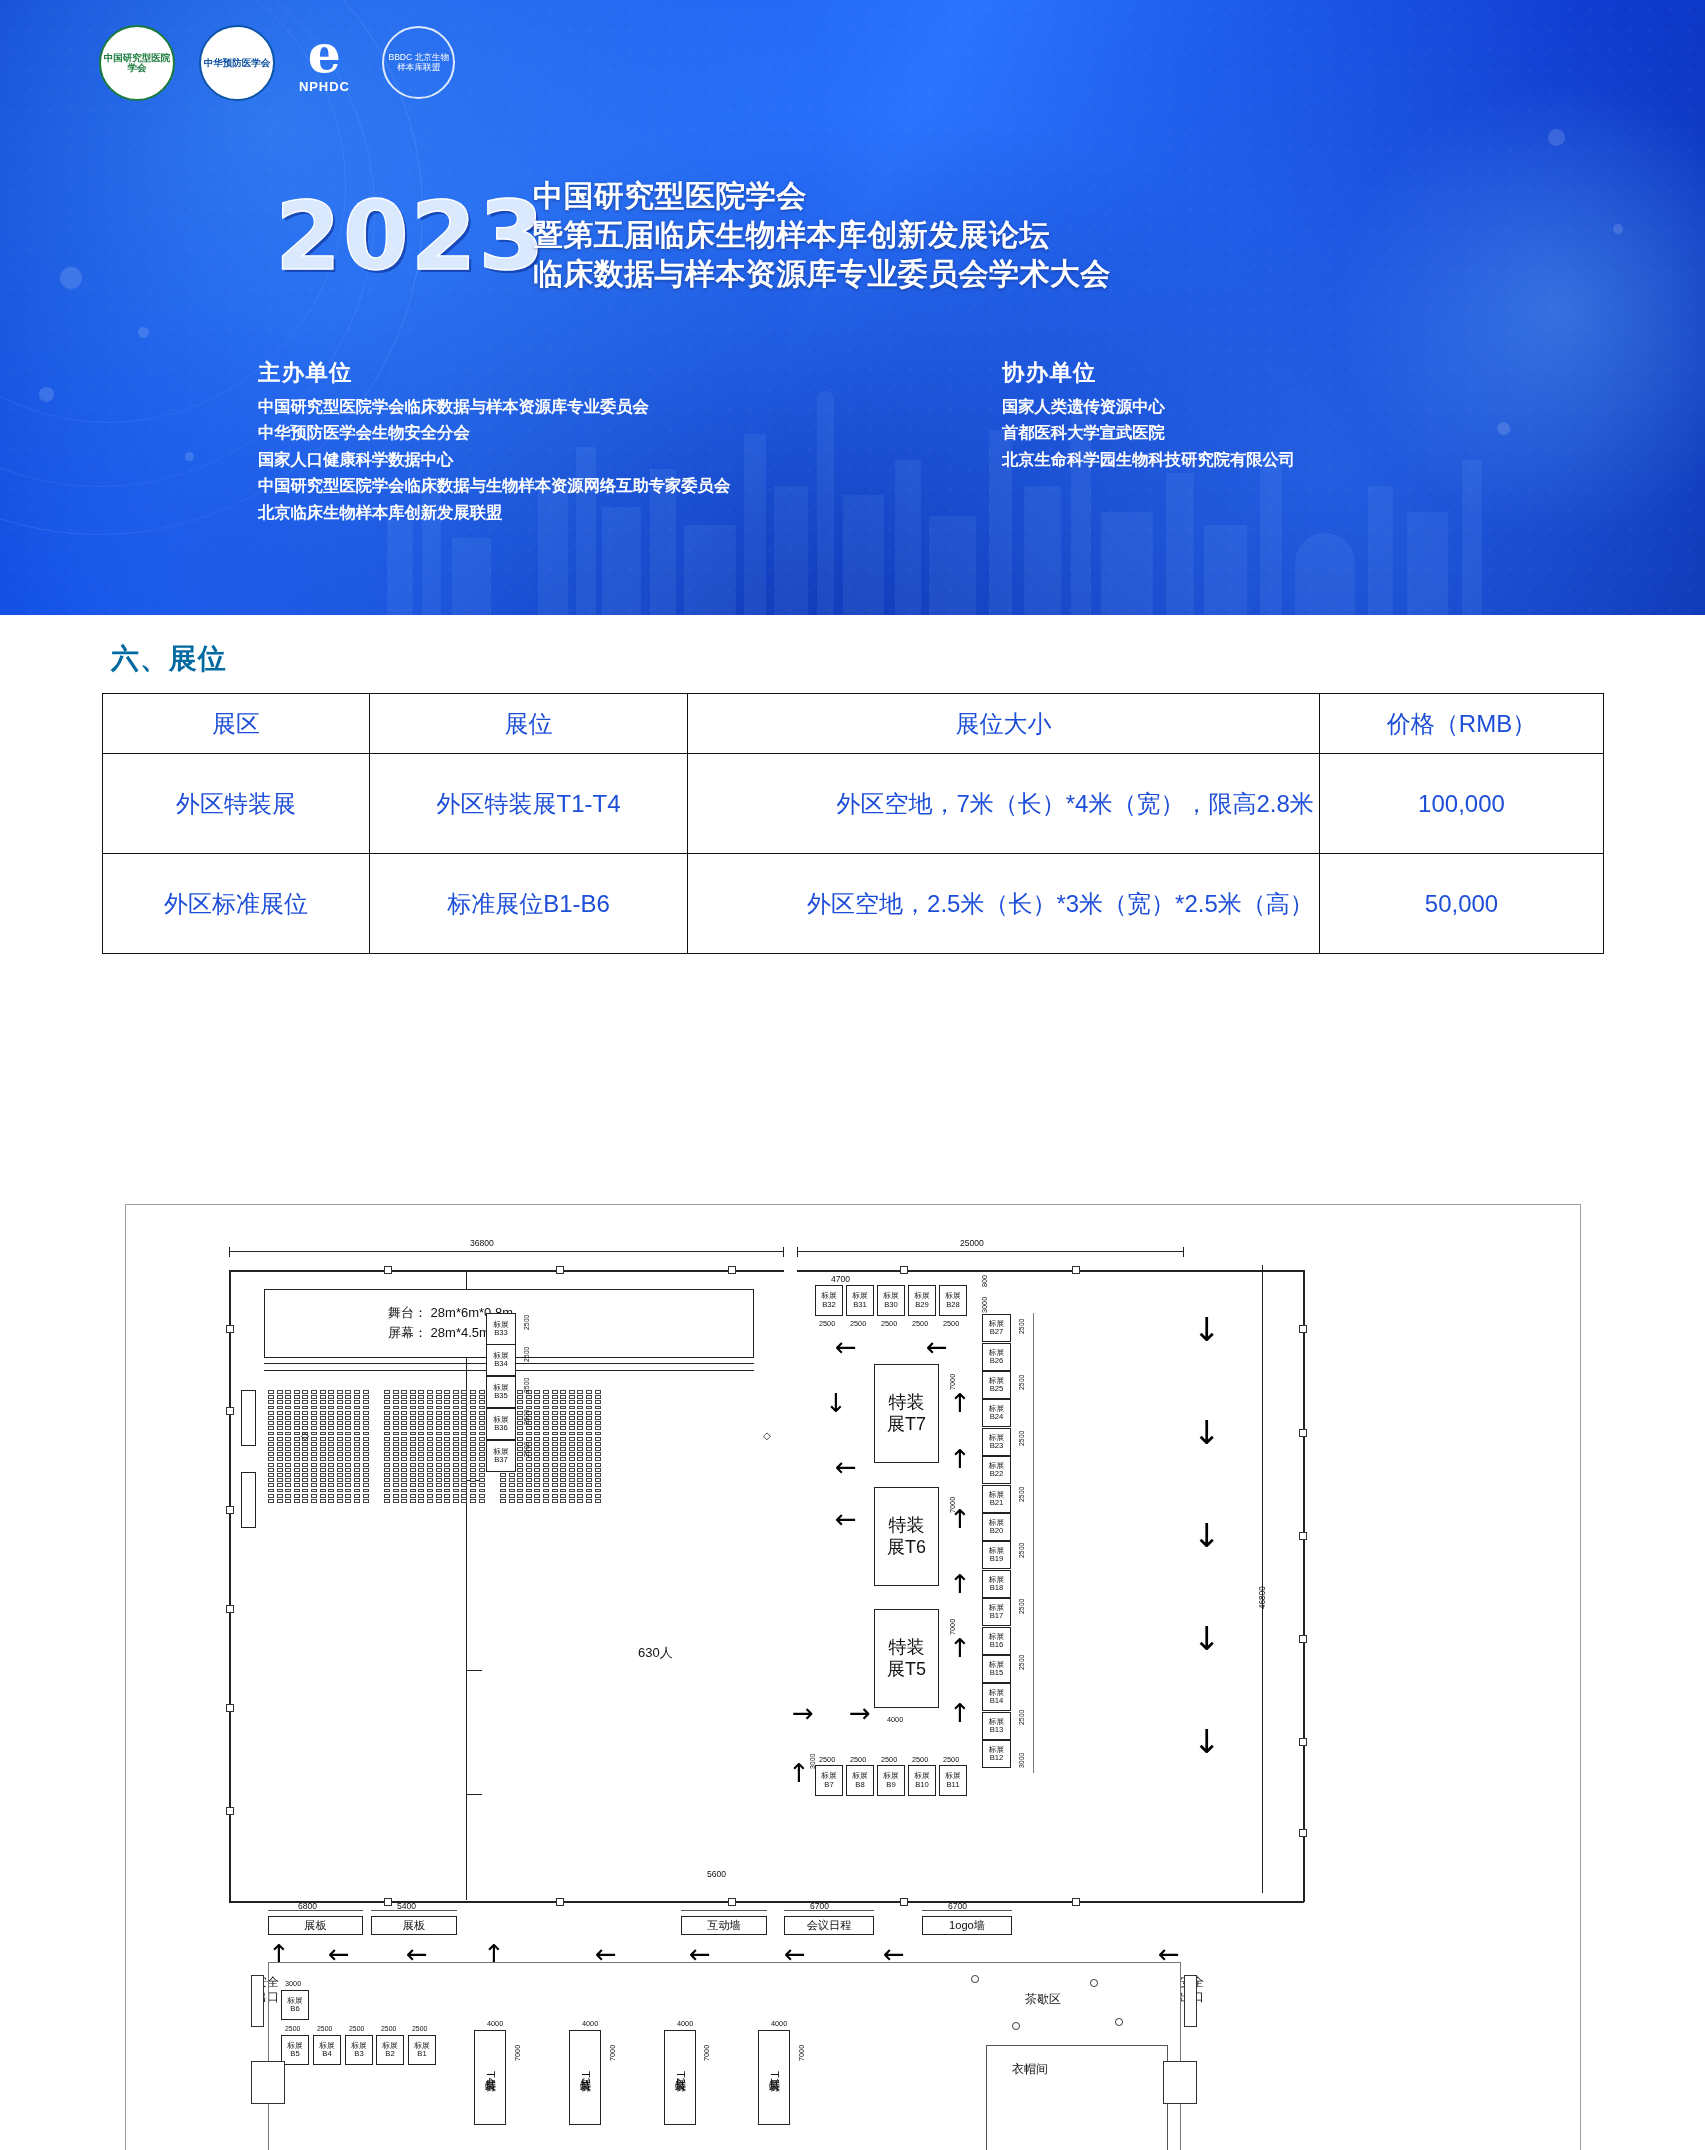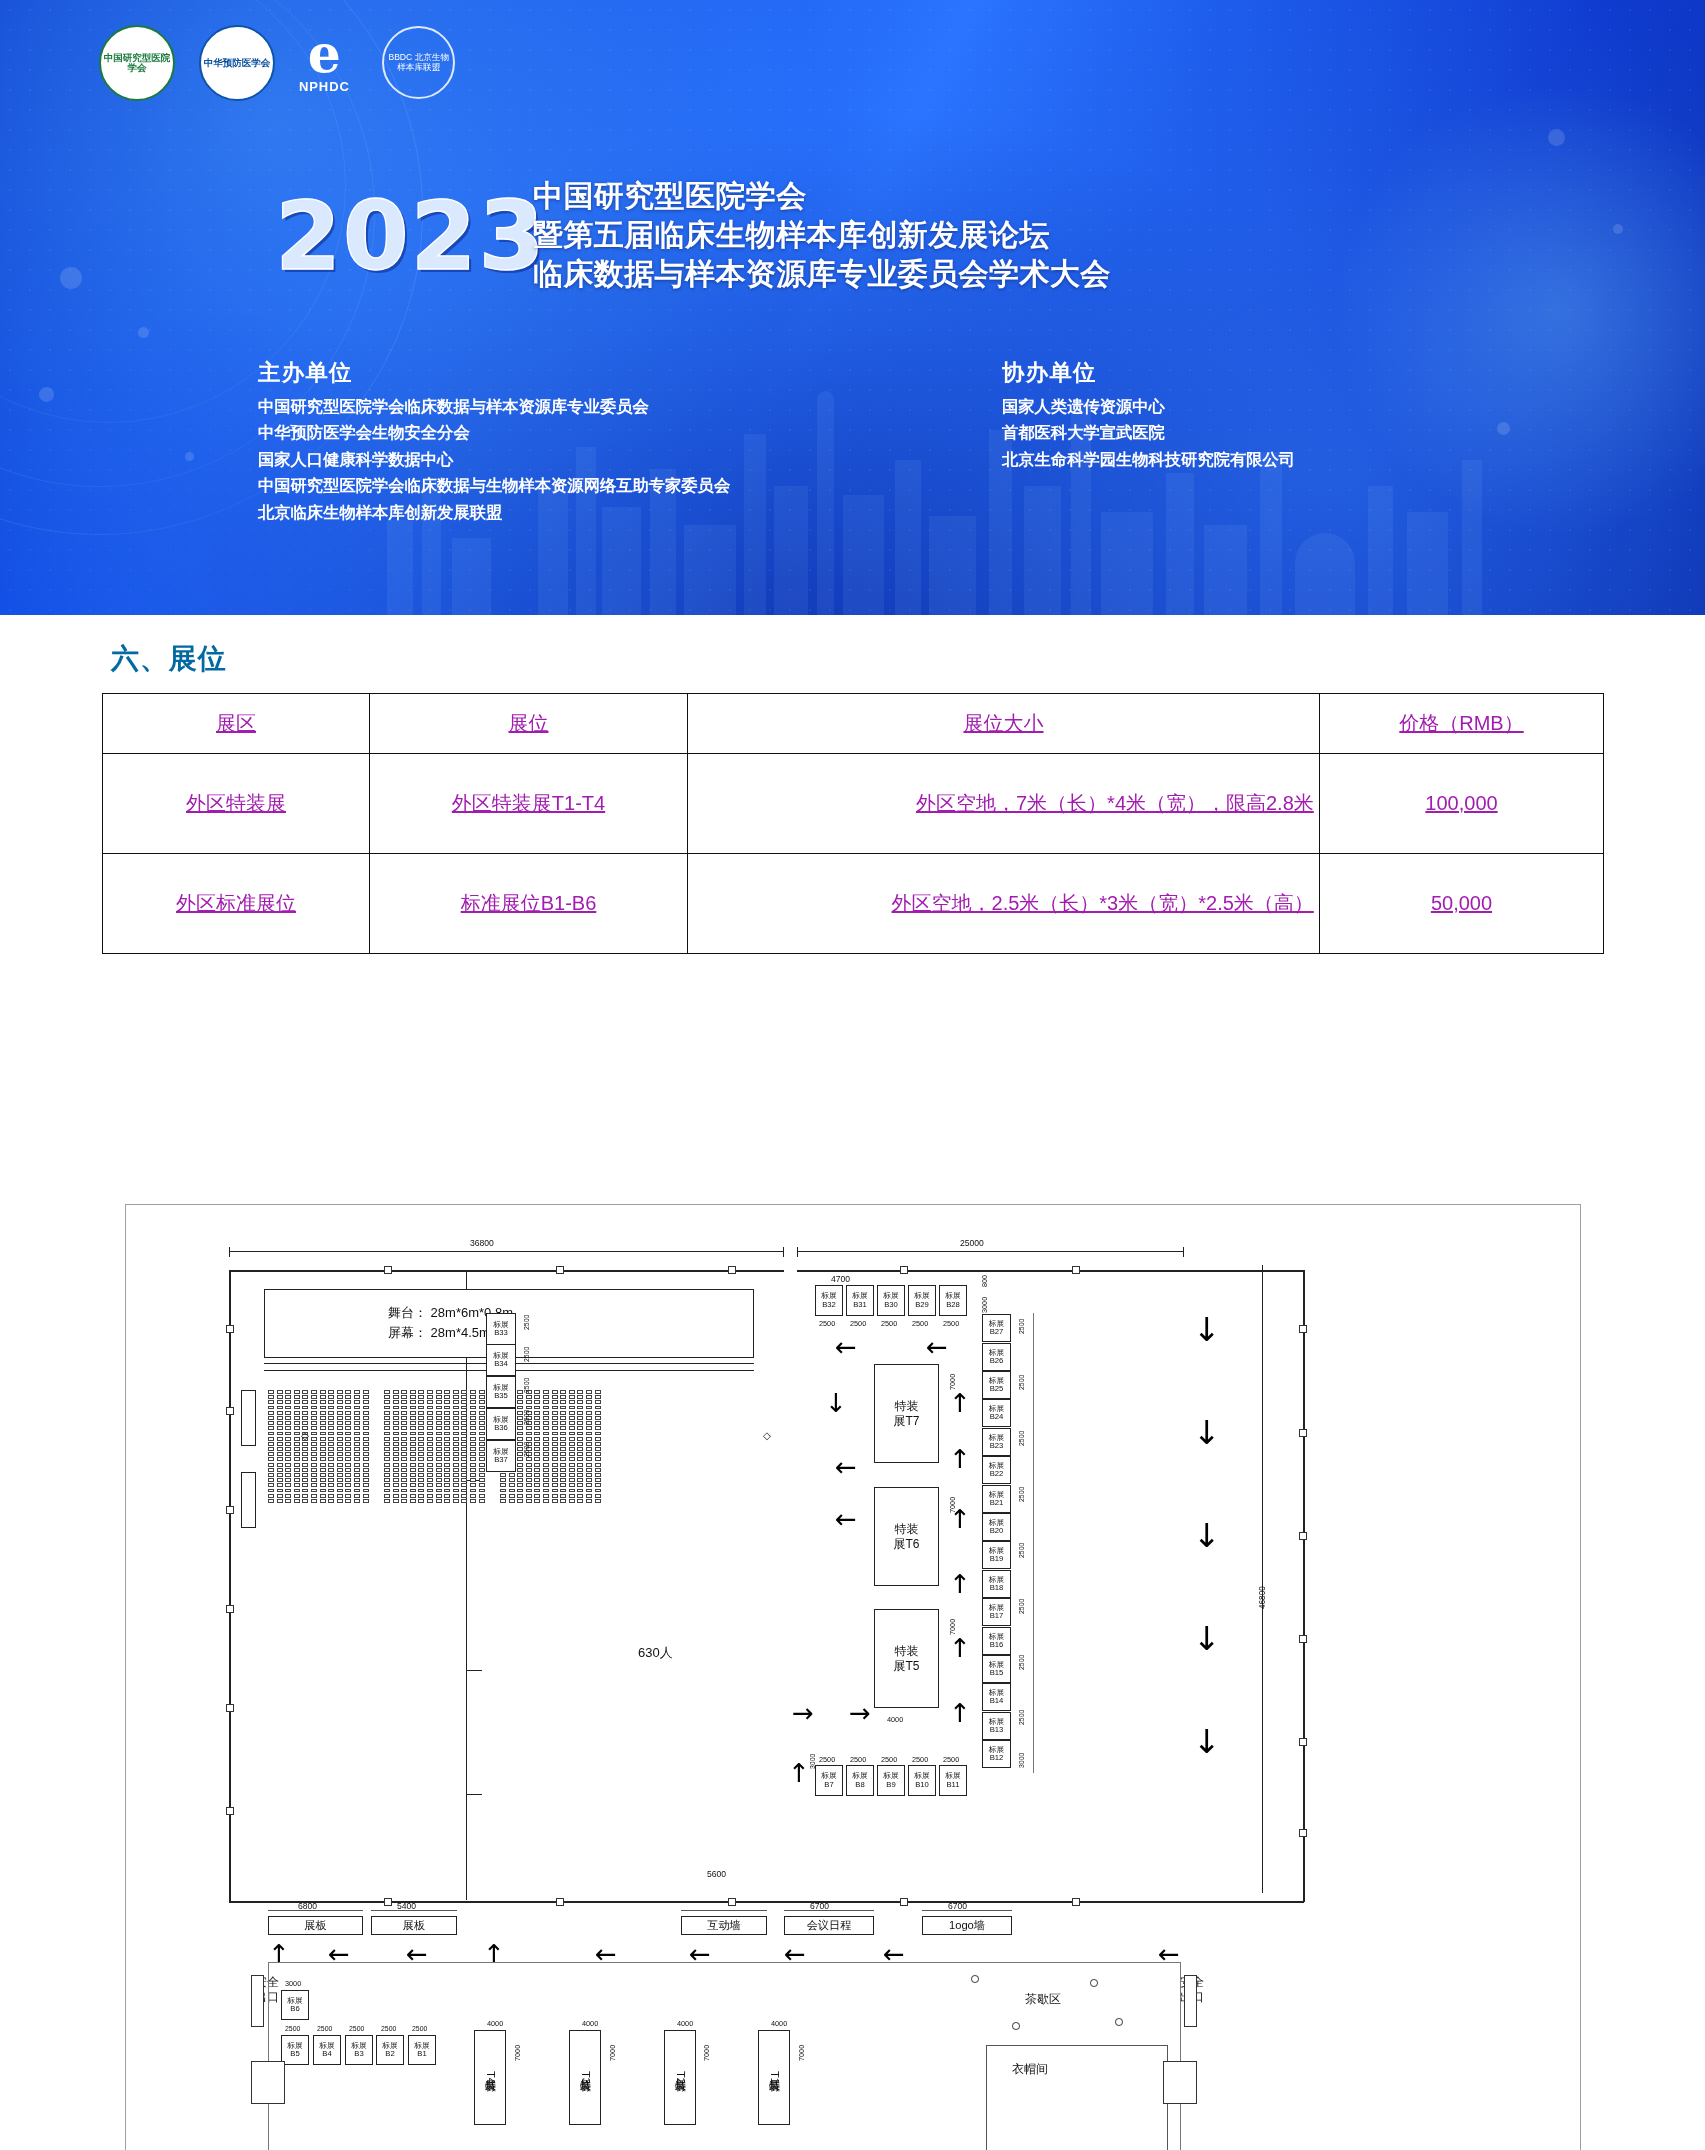--- a/index.html
+++ b/index.html
@@ -74,23 +74,22 @@
 
   
   .section-title{position:absolute;left:111px;top:640px;font-size:28px;font-weight:bold;color:#0369a1;letter-spacing:0.9px;}
 
   table.exhibits{
     position:absolute;left:102px;top:693px;width:1501px;
     border-collapse:collapse;table-layout:fixed;
   }
   table.exhibits td,table.exhibits th{
     border:0.9px solid #111;
-    font-size:20px;color:#a21caf;font-weight:normal;
+    font-size:24px;color:#1d4ed8;font-weight:normal;
     padding:6px 5.2px;
-    text-decoration:underline;
   }
   table.exhibits th{font-weight:normal;text-align:center;height:47px;}
   .col1{width:267px;}
   .col2{width:318px;}
   .col3{width:632px;}
   .col4{width:284px;}
   td.ctr{text-align:center;vertical-align:middle;}
   td.lft{text-align:right;vertical-align:middle;line-height:1.32;padding-left:7.7px;}
   tr.row{height:100px;}
 
@@ -103,21 +102,21 @@
   .ln{position:absolute;background:#222;}
   .hline{height:0.9px;}
   .vline{width:0.9px;}
   .dim{position:absolute;font-size:8.6px;color:#111;}
   .dimv{position:absolute;font-size:8.2px;color:#111;transform:rotate(-90deg);transform-origin:left top;white-space:nowrap;}
   .box{position:absolute;border:0.9px solid #222;background:#fff;display:flex;align-items:center;justify-content:center;
        text-align:center;font-size:8.2px;line-height:1.12;color:#111;}
   .boxb{position:absolute;border:0.9px solid #222;background:#fff;display:flex;flex-direction:column;align-items:center;justify-content:center;
        text-align:center;font-size:7.7px;line-height:1.1;color:#111;}
   .tbox{position:absolute;border:0.9px solid #222;background:#fff;display:flex;flex-direction:column;align-items:center;justify-content:center;
-       text-align:center;font-size:12px;line-height:1.18;color:#111;}
+       text-align:center;font-size:18px;line-height:1.18;color:#111;}
   .stage{position:absolute;border:0.9px solid #222;background:#fff;}
   .stagetxt{position:absolute;font-size:13px;color:#111;line-height:1.5;}
   .seatblock{position:absolute;display:grid;gap:1.3px;}
   .seat{width:6px;height:3.9px;border:0.4px solid #444;background:#fff;}
   .arrow{position:absolute;color:#000;line-height:1;font-size:26px;font-family:"DejaVu Sans",sans-serif;}
   .note{position:absolute;font-size:13px;color:#111;}
   .sq{position:absolute;width:7.7px;height:7.7px;border:0.9px solid #333;background:#fff;}
   .pillar{position:absolute;border:0.9px solid #333;background:#fff;}
 </style>
 </head>

